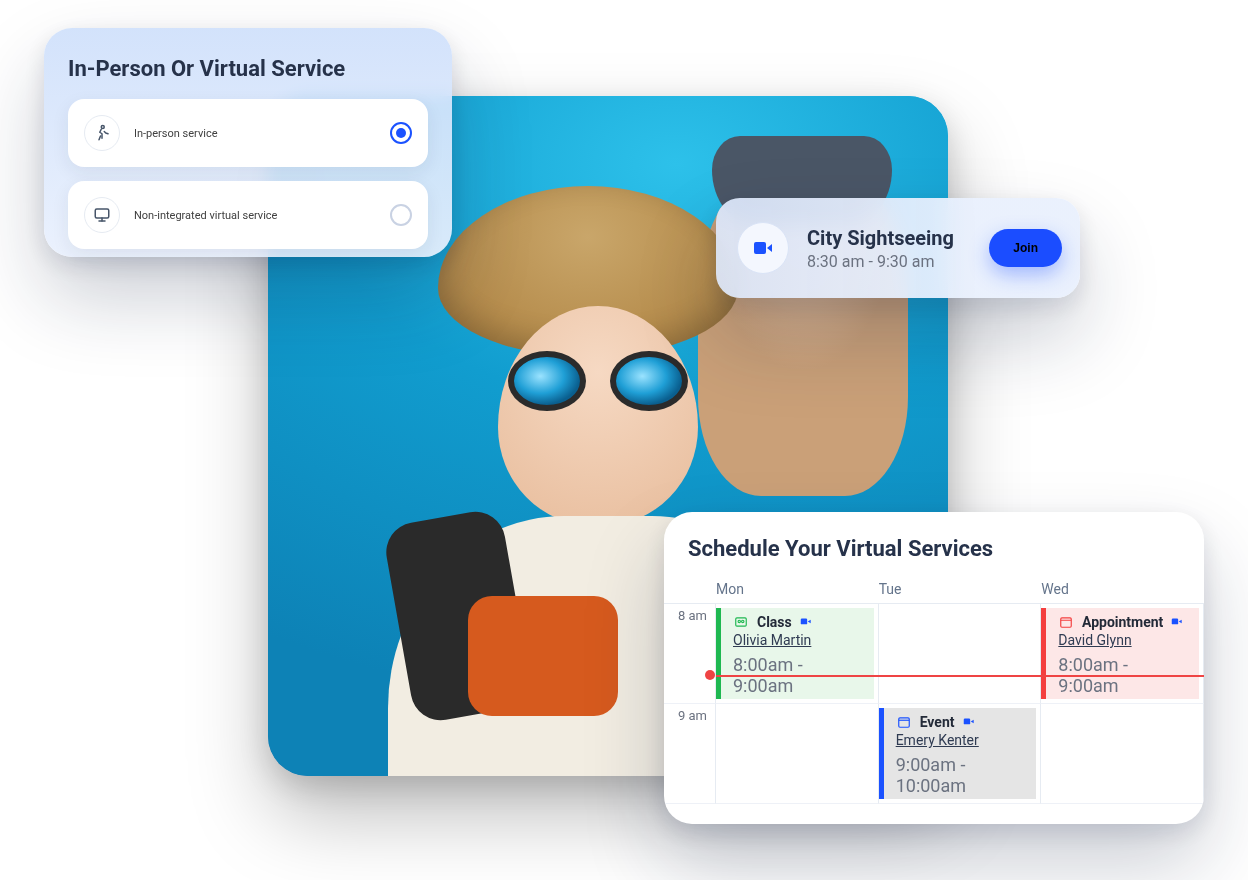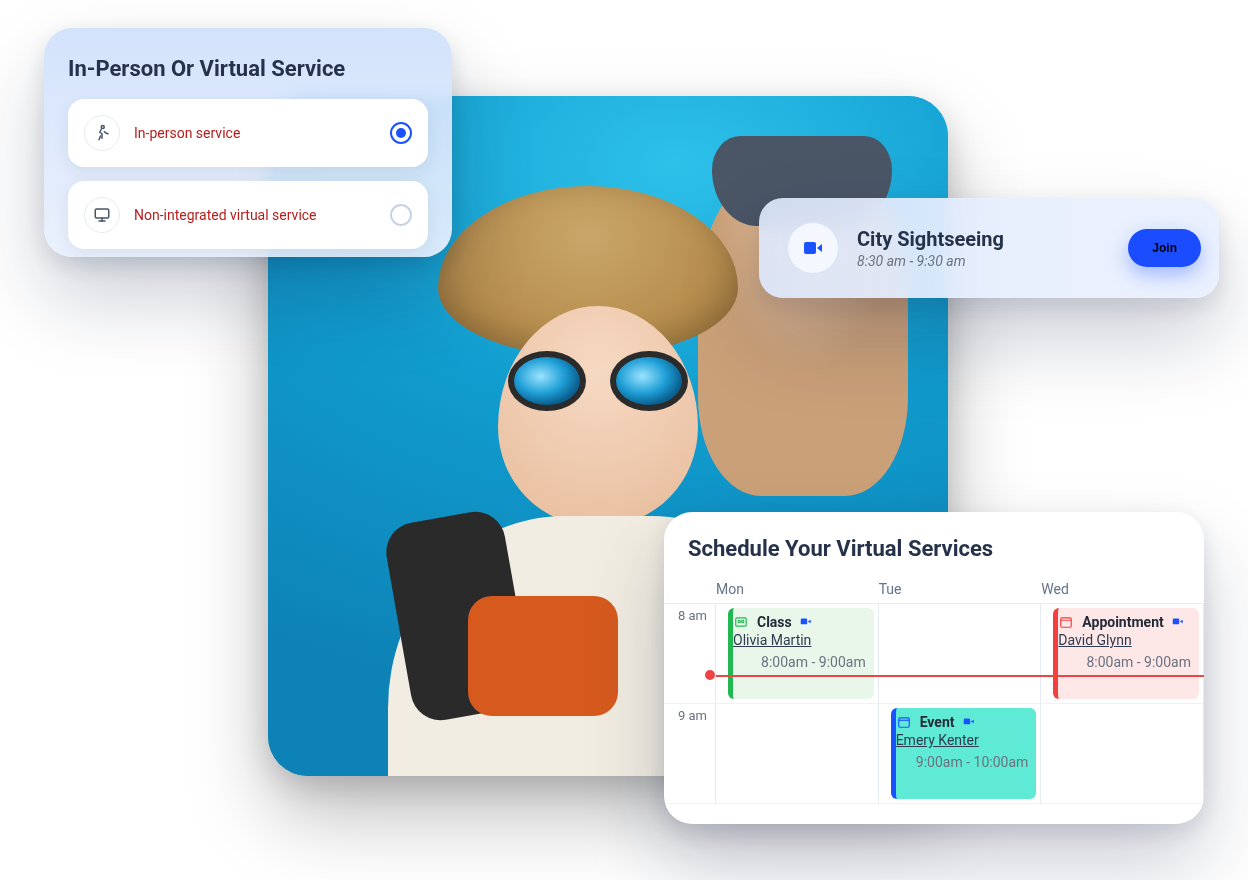--- a/index.html
+++ b/index.html
@@ -39,62 +39,62 @@
   .service-card h3 { font-size:22px; font-weight:700; color:#26324a; margin-bottom:18px; }
   .option {
     display:flex; align-items:center; gap:14px; background:#fff; border-radius:16px; padding:16px 16px; margin-bottom:14px;
     box-shadow: 0 6px 18px rgba(20,32,64,.08);
   }
   .option:last-child { margin-bottom:0; }
   .option .icon {
     width:36px; height:36px; border-radius:50%; display:flex; align-items:center; justify-content:center; border:1px solid #e6ebf2; color:#475569;
     flex:0 0 36px;
   }
-  .option .label { flex:1; font-size:14px; color:#b91c1c; }
+  .option .label { flex:1; font-size:11px; color:#404040; }
   .radio { width:22px; height:22px; border-radius:50%; border:2px solid #c9d2e3; position:relative; flex:0 0 22px; }
   .radio.selected { border-color:#1b52ff; }
   .radio.selected::after { content:""; position:absolute; inset:4px; border-radius:50%; background:#1b52ff; }
 
   
   .join-pill {
-    position:absolute; left:759px; top:198px; width:460px; height:100px; border-radius:24px;
-    display:flex; align-items:center; gap:18px; padding:18px 18px 18px 28px;
+    position:absolute; left:716px; top:198px; width:364px; height:100px; border-radius:24px;
+    display:flex; align-items:center; gap:18px; padding:18px 18px 18px 21px;
     background: linear-gradient(90deg, rgba(220,231,251,.92) 0%, rgba(233,240,253,.95) 70%);
     backdrop-filter: blur(10px);
     box-shadow: 0 40px 80px rgba(20,32,64,.22), 0 8px 24px rgba(20,32,64,.12);
   }
   .pill-icon { width:52px; height:52px; border-radius:50%; border:1px solid #d9e3f6; display:flex; align-items:center; justify-content:center; background:#f4f7fe; color:#1b52ff; }
   .pill-text .t1 { font-size:20px; font-weight:700; color:#26324a; }
-  .pill-text .t2 { font-size:14px; color:#6b7280; margin-top:2px;font-style:italic; }
+  .pill-text .t2 { font-size:16px; color:#6b7280; margin-top:2px; }
   .join-btn { margin-left:auto; background:#1b4dff; color:#000000; border:none; border-radius:999px; padding:12px 24px; font-size:12px; font-weight:700; cursor:pointer; box-shadow: 0 8px 20px rgba(27,77,255,.35); }
 
   
   .schedule {
     position:absolute; left:664px; top:512px; width:540px; border-radius:28px; background:#fff;
     box-shadow: 0 40px 80px rgba(20,32,64,.22), 0 8px 24px rgba(20,32,64,.12);
     padding:24px 0 20px; overflow:hidden;
   }
   .schedule h3 { font-size:22px; font-weight:700; color:#26324a; padding:0 24px 14px; }
   .cal { position:relative; }
   .day-head { display:grid; grid-template-columns: 52px 1fr 1fr 1fr; color:#64748b; font-size:14px; }
   .day-head div { padding:6px 0; }
   .grid { display:grid; grid-template-columns: 52px 1fr 1fr 1fr; grid-template-rows: 100px 100px; border-top:1px solid #e6ebf2; }
   .grid .cell { border-right:1px solid #e6ebf2; border-bottom:1px solid #eef1f7; position:relative; }
   .grid .time { display:flex; align-items:flex-start; justify-content:flex-end; padding:4px 8px 0 0; color:#6b7280; font-size:13px; }
   .nowline { position:absolute; left:52px; right:0; height:0; border-top:2px solid #ef4444; }
   .nowdot { position:absolute; left:46px; width:10px; height:10px; background:#ef4444; border-radius:50%; transform:translate(-50%, -50%); }
 
-  .event { position:absolute; inset:4px 4px 4px 0; border-radius:6px; padding:6px 0; border-left:5px solid; font-size:14px;margin-left:12px; }
+  .event { position:absolute; inset:4px 4px 4px 0; border-radius:0; padding:6px 12px; border-left:5px solid; font-size:14px; }
   .event .title { font-weight:700; display:flex; align-items:center; gap:6px; }
   .event .name { color:#2f3b52; margin-top:2px;text-decoration:underline; }
-  .event .time { color:#6b7280; margin-top:2px; font-size:14px; }
+  .event .time { color:#6b7280; margin-top:2px; font-size:18px; }
 
   .evt-class { background:#e8f7ea; border-left-color:#1fb851; }
   .evt-appt  { background:#fde7e7; border-left-color:#f43f3f; }
-  .evt-event { background:#5eead4; border-left-color:#1b52ff; }
+  .evt-event { background:#e5e5e5; border-left-color:#1b52ff; }
 
   .mini-ico { display:inline-flex; width:18px; height:14px; color:#1b52ff; }
   .mini-ico.green { color:#1fb851; }
   .mini-ico.red { color:#f43f3f; }
 
   svg { display:block; }
 </style>
 </head>
 <body>
 

